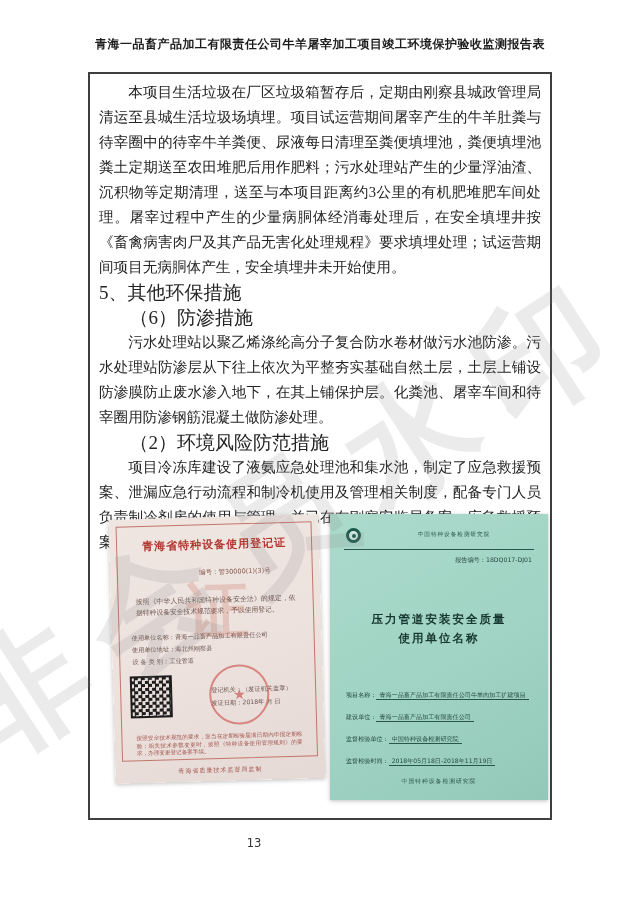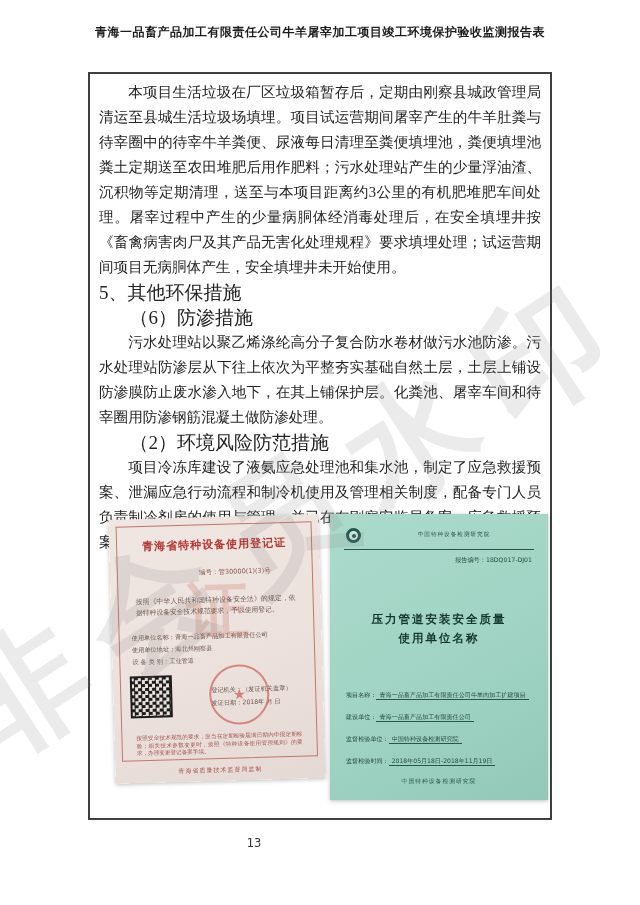--- a/index.html
+++ b/index.html
@@ -1,21 +1,21 @@
 <!DOCTYPE html>
 <html><head>
 <meta charset="utf-8">
 <style>
   * { margin:0; padding:0; box-sizing:border-box; }
   html,body { width:640px; height:905px; background:#ffffff; }
   body { font-family:"Liberation Serif","DejaVu Serif",serif; color:#262626; position:relative; overflow:hidden; }
 
   .page { position:relative; width:640px; height:905px; background:#fff; }
 
-  .doc-header { position:absolute; top:24px; left:0; width:640px; text-align:center;
+  .doc-header { position:absolute; top:36px; left:0; width:640px; text-align:center;
     font-size:12px; font-weight:bold; letter-spacing:0.5px; color:#1c1c1c; }
 
   .table-box { position:absolute; left:88px; top:72px; width:464px; height:748px;
     border:2px solid #3f3f3f; padding:6px 9px 0 9px; }
 
   .para { font-size:14.6px; line-height:25px; text-align:justify; color:#242424; }
   .indent2 { text-indent:2em; }
   .indent15 { text-indent:1.6em; }
   .heading-line { font-size:19px; line-height:25px; color:#242424; }
 

